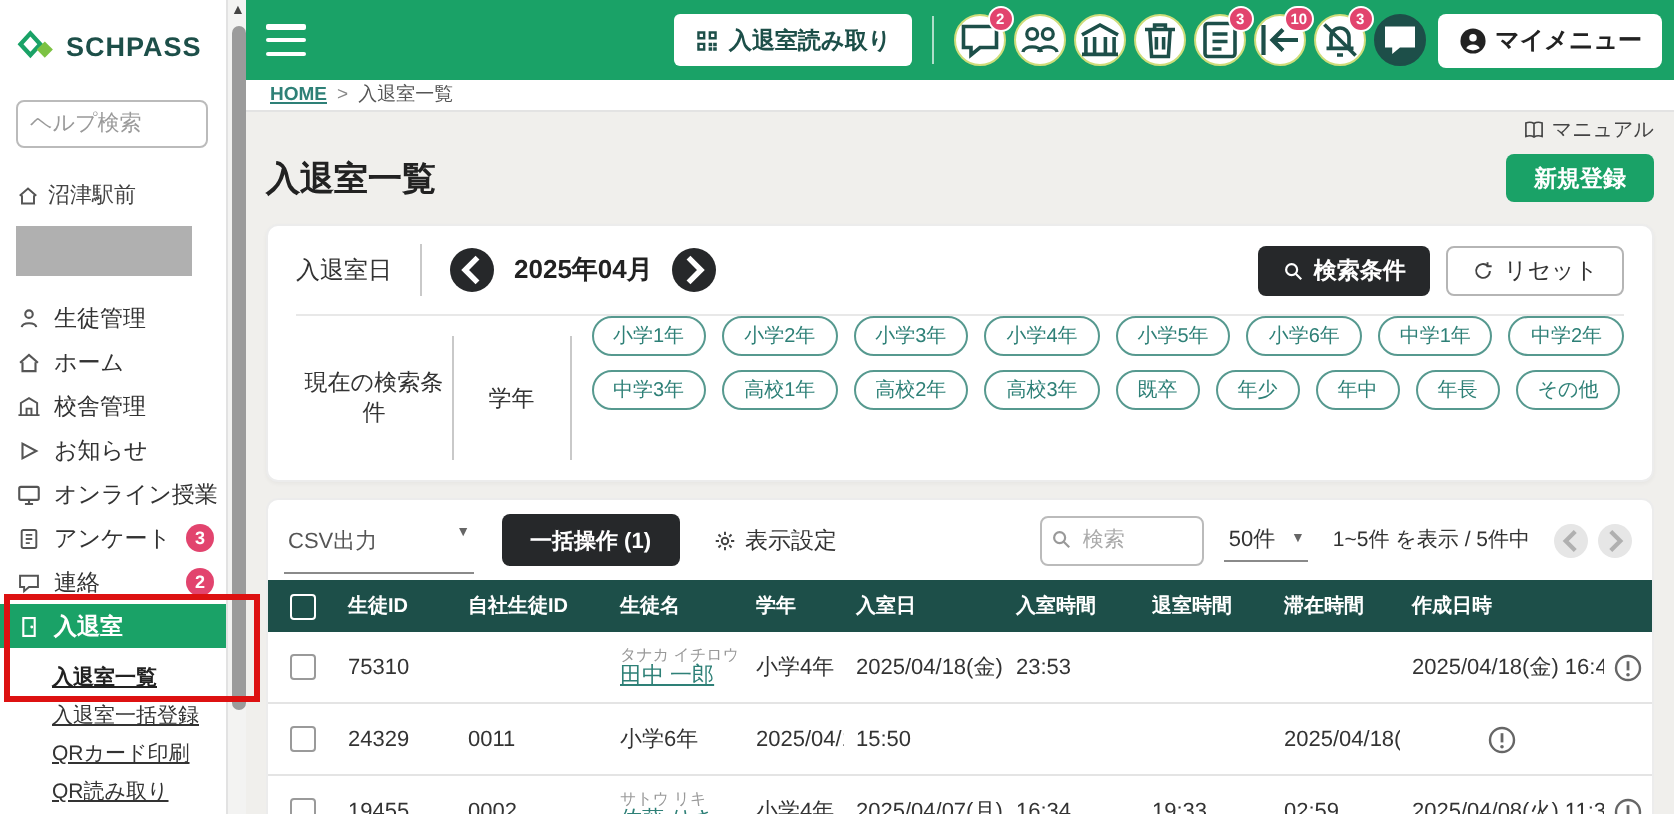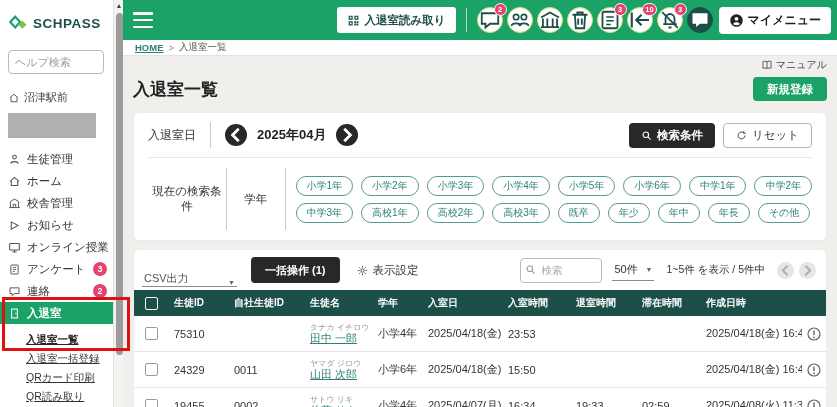--- a/index.html
+++ b/index.html
@@ -92,28 +92,28 @@
     border:none;border-radius:4px;font-size:11.5px;font-weight:700;cursor:pointer;font-family:inherit;}
   .search-cond-btn .ic{width:11px;height:11px;display:inline-flex;}
   .reset-btn{display:flex;align-items:center;gap:5px;height:25px;padding:0 12px;background:#fff;color:#333;
     border:1px solid #b5b5b5;border-radius:4px;font-size:11.5px;cursor:pointer;font-family:inherit;}
   .reset-btn .ic{width:11px;height:11px;display:inline-flex;color:#444;}
   .filter-hr{height:1px;background:#e8e8e8;margin:0 14px;}
   .cond-row{display:flex;align-items:stretch;height:82px;padding:0 14px;}
   .cond-label{width:128px;display:flex;align-items:center;justify-content:center;font-size:11.5px;color:#333;text-align:center;}
   .cond-label2{width:96px;display:flex;align-items:center;justify-content:center;font-size:11.5px;color:#333;}
   .vsep-lg{width:1px;background:#c9c9c9;margin:10px 0;}
-  .chips-area{flex:1;display:flex;flex-direction:column;justify-content:center;gap:7px;padding-left:10px;}
+  .chips-area{flex:1;display:flex;flex-direction:column;justify-content:flex-start;gap:7px;padding-left:10px;}
   .chip-row{display:flex;gap:8px;}
   .chip{height:20px;padding:0 10px;border:1px solid #56998f;border-radius:11px;background:#fff;color:var(--teal);
     font-size:10px;display:flex;align-items:center;cursor:pointer;white-space:nowrap;}
 
   .panel{margin-top:8px;background:#fff;border-radius:6px 6px 0 0;border:1px solid #ececec;border-bottom:none;}
   .toolbar{display:flex;align-items:center;height:40px;padding:0 8px;}
-  .csv-select{width:95px;display:flex;align-items:flex-end;justify-content:space-between;border-bottom:1px solid #8a8a8a;
+  .csv-select{width:95px;display:flex;align-items:flex-start;justify-content:space-between;border-bottom:1px solid #8a8a8a;
     height:24px;font-size:11px;color:#555;cursor:pointer;padding:0 2px;margin-top:10px;}
   .caret{font-size:7px;color:#666;}
   .bulk-btn{margin-left:14px;height:26px;padding:0 14px;background:var(--dark-btn);color:#fff;border:none;border-radius:4px;
     font-size:11px;font-weight:700;cursor:pointer;font-family:inherit;}
   .disp-btn{margin-left:16px;display:flex;align-items:center;gap:4px;font-size:11.5px;color:#333;cursor:pointer;background:none;border:none;font-family:inherit;}
   .disp-btn .ic{width:13px;height:13px;display:inline-flex;color:#444;}
   .tb-spacer{flex:1;}
   .tb-search{position:relative;width:82px;height:25px;}
   .tb-search .ic{position:absolute;left:5px;top:6px;width:11px;height:11px;color:#999;}
   .tb-search input{width:100%;height:100%;border:1px solid #bbb;border-radius:4px;font-size:10.5px;padding:0 4px 0 20px;font-family:inherit;}
@@ -592,24 +592,20 @@
                     <circle cx="8" cy="11.4" r=".9" fill="currentColor"></circle>
                   </svg>
                 </span>
               </div>
             </div>
 
             <div class="tgrid trow">
               <div class="cb"></div>
               <div class="td">24329</div>
               <div class="td">0011</div>
-              <div class="td">
-                <span class="kana">ヤマダ ジロウ</span>
-                <a class="name-link">山田 次郎</a>
-              </div>
               <div class="td">小学6年</div>
               <div class="td">2025/04/18(金)</div>
               <div class="td">15:50</div>
               <div class="td"></div>
               <div class="td"></div>
               <div class="td">2025/04/18(金) 16:49</div>
               <div class="info-cell">
                 <span class="info-ic" style="display: inline-flex;">
                   <svg viewBox="0 0 16 16" style="width: 100%; height: 100%;">
                     <circle cx="8" cy="8" r="6" fill="none" stroke="currentColor" stroke-width="1.2"></circle>

